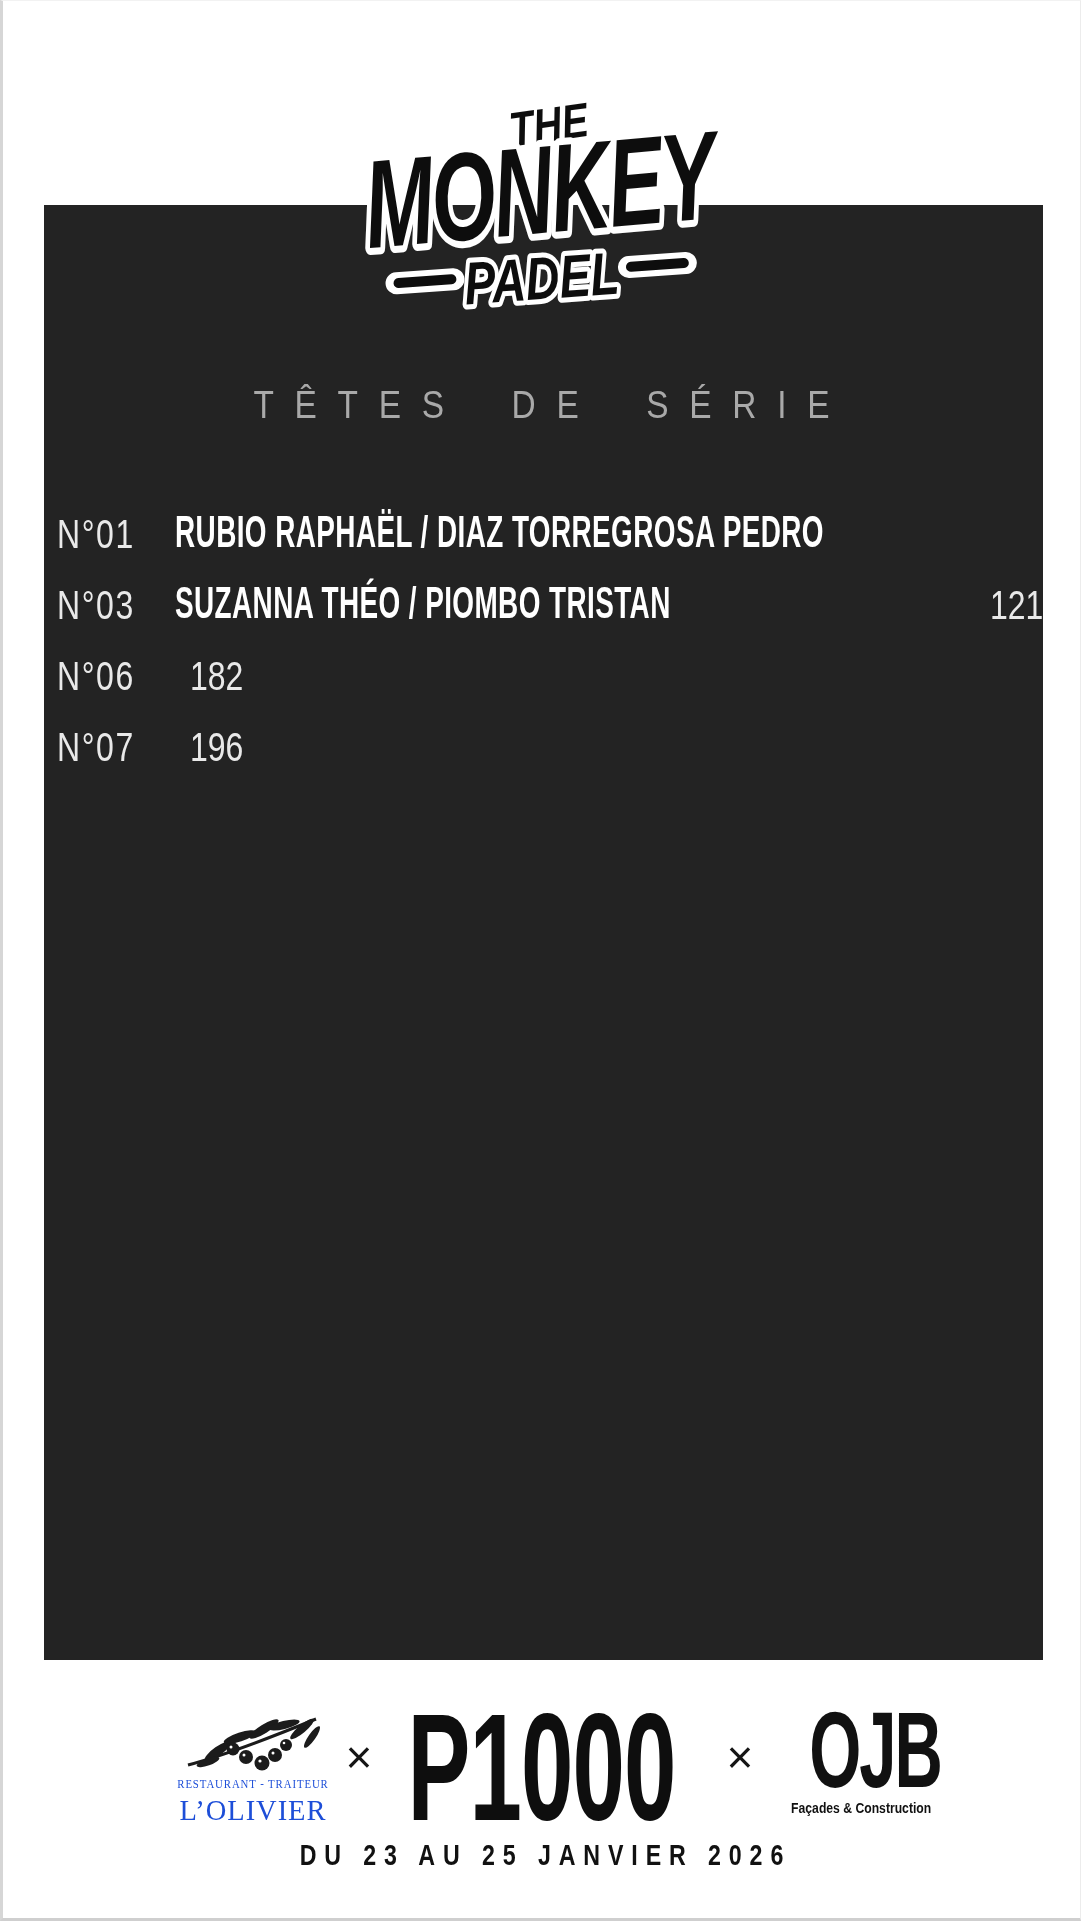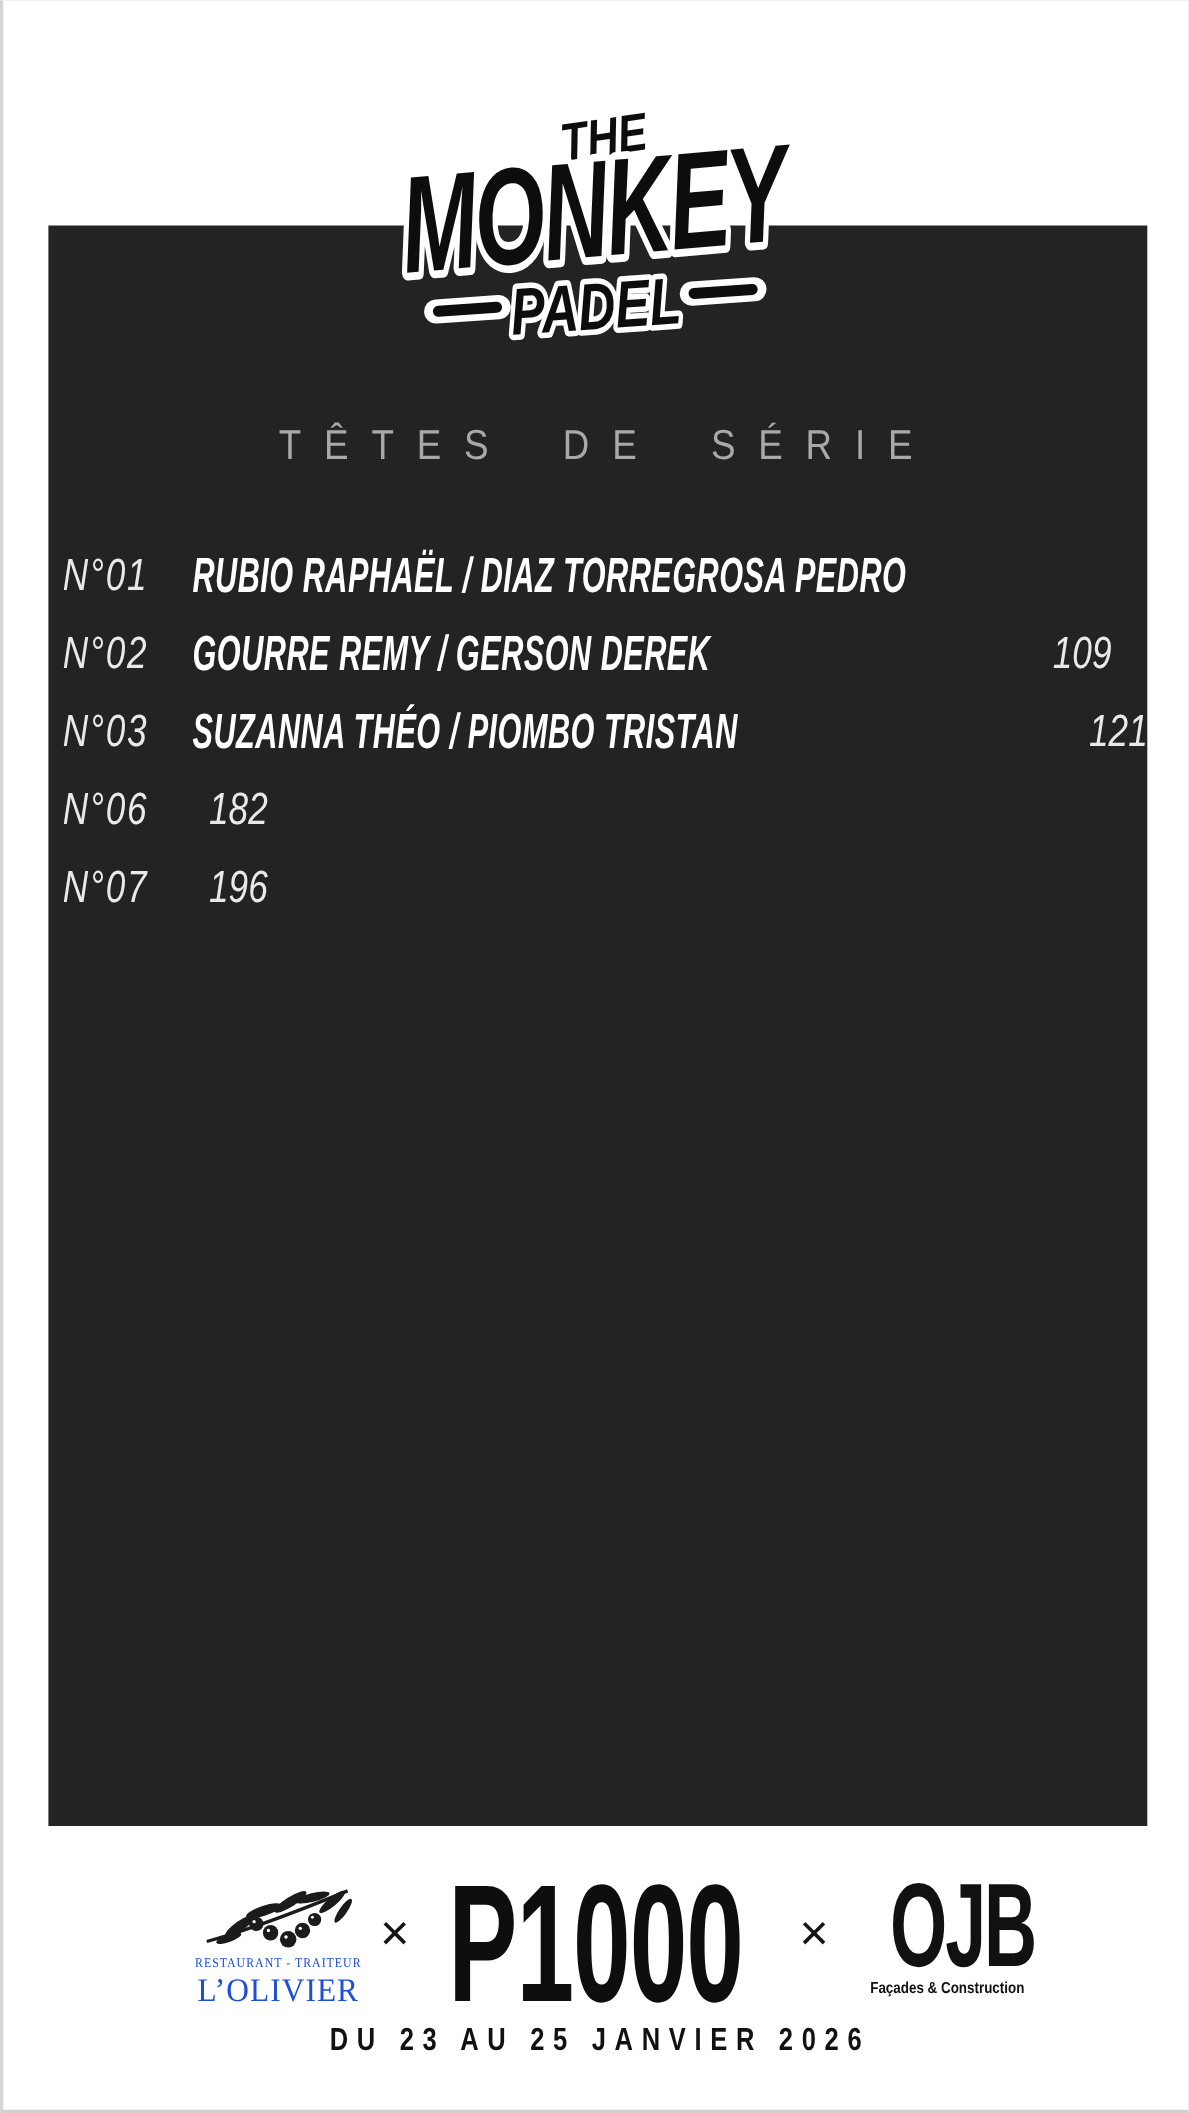--- a/index.html
+++ b/index.html
@@ -23,21 +23,21 @@
   .heading{
     position:absolute;left:0;right:0;top:381px;height:46px;
     text-align:center;color:#a9a9a9;
     font-size:38px;font-weight:400;line-height:46px;
     letter-spacing:0.62em;word-spacing:0.5em;
     padding-left:0.62em;
     transform:scaleX(0.88);
     white-space:nowrap;
   }
   .rows{position:absolute;left:54px;right:70px;top:486px;}
-  .row{display:flex;align-items:center;height:71px;font-style:italic;}
+  .row{display:flex;align-items:flex-end;height:71px;}
   .rank{flex:0 0 118px;overflow:visible;}
   .rank > span{
     display:inline-block;transform:scaleX(0.78);transform-origin:left center;
     font-size:41px;font-weight:400;color:#e9e9e9;letter-spacing:0.05em;white-space:nowrap;
   }
   .team{flex:1 1 auto;overflow:visible;}
   .team > span{
     display:inline-block;transform:scaleX(0.62);transform-origin:left center;
     font-size:45px;font-weight:700;color:#ffffff;letter-spacing:0.015em;white-space:nowrap;
   }
@@ -115,25 +115,20 @@
   <div class="heading">TÊTES DE SÉRIE</div>
 
   <div class="rows">
 
       <div class="row">
         <span class="rank"><span>N°01</span></span>
         <span class="team"><span>RUBIO RAPHAËL / DIAZ TORREGROSA PEDRO</span></span>
 
       </div>
 
-      <div class="row">
-        <span class="rank"><span>N°02</span></span>
-        <span class="team"><span>GOURRE REMY / GERSON DEREK</span></span>
-        <span class="pts"><span>109</span></span>
-      </div>
 
       <div class="row">
         <span class="rank"><span>N°03</span></span>
         <span class="team"><span>SUZANNA THÉO / PIOMBO TRISTAN</span></span>
         <span class="pts"><span>121</span></span>
       </div>
 
 
 
       <div class="row">

